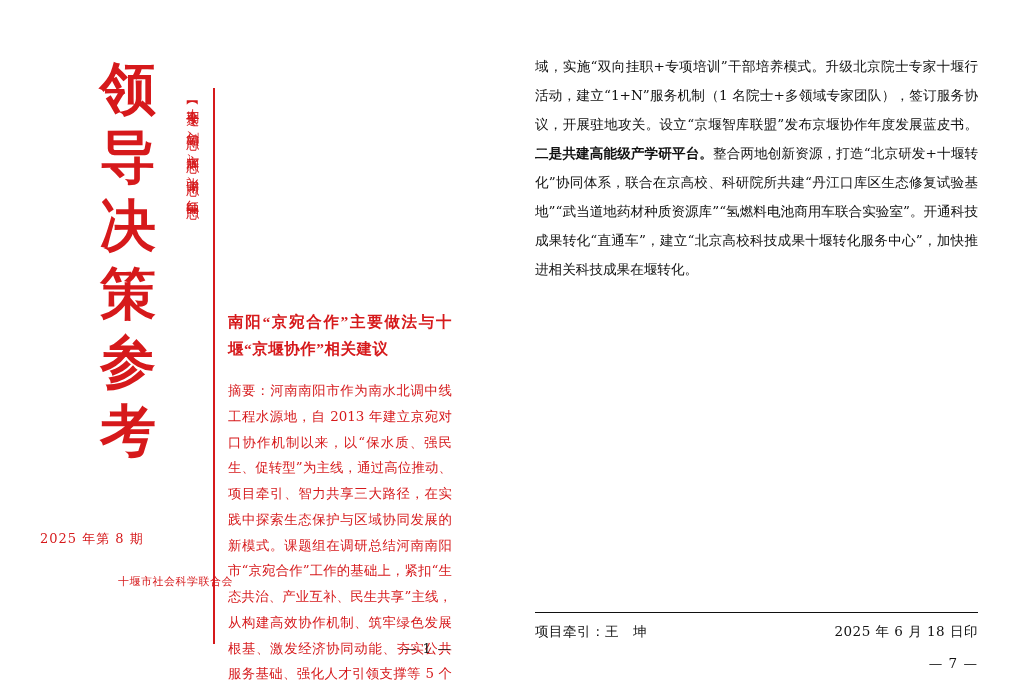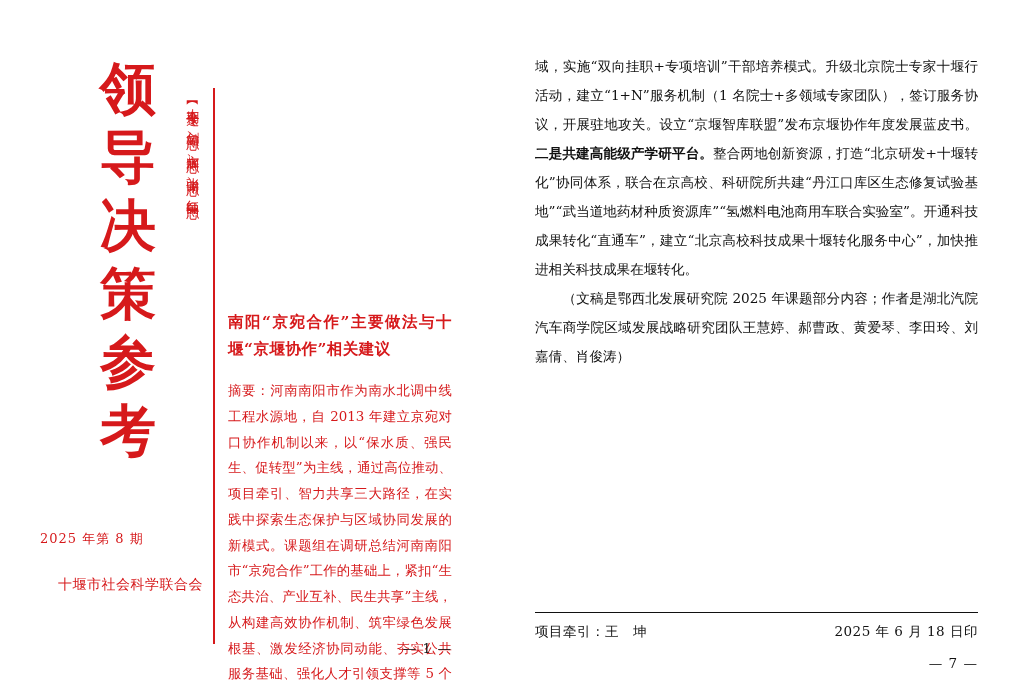--- a/index.html
+++ b/index.html
@@ -51,23 +51,23 @@
     text-align: left;
     color: #d6191b;
     font-size: 13px;
     letter-spacing: 1px;
   }
   .org-lines {
     position: absolute;
     left: 28px;
     top: 572px;
     width: 205px;
-    text-align: center;
-    color: #d6191b;
-    font-size: 14px;
+    text-align: right;
+    color: #d6191b;
+    font-size: 11px;
     line-height: 1.85;
     letter-spacing: 0.5px;
   }
 
   
   .special-note {
     position: absolute;
     left: 182px;
     top: 96px;
     height: 240px;
@@ -96,20 +96,21 @@
     top: 308px;
     width: 224px;
   }
   .article-title {
     color: #d6191b;
     font-weight: bold;
     font-size: 15.5px;
     line-height: 1.75;
     letter-spacing: 0.5px;
     text-align: justify;
+    font-family: Liberation Serif, serif;
   }
   .abstract {
     margin-top: 16px;
     color: #d6191b;
     font-size: 13.4px;
     line-height: 1.92;
     text-align: justify;
     text-justify: inter-ideograph;
   }
   .abstract .lead {
@@ -215,23 +216,20 @@
 
     <div class="left-folio">— 1 —</div>
   </div>
 
   <div class="right-page">
 
     <div class="body-col">
       <p>
         <span>域，实施“双向挂职+专项培训”干部培养模式。升级北京院士专家十堰行活动，建立“1+N”服务机制（1 名院士+多领域专家团队），签订服务协议，开展驻地攻关。设立“京堰智库联盟”发布京堰协作年度发展蓝皮书。</span><b>二是共建高能级产学研平台。</b><span>整合两地创新资源，打造“北京研发+十堰转化”协同体系，联合在京高校、科研院所共建“丹江口库区生态修复试验基地”“武当道地药材种质资源库”“氢燃料电池商用车联合实验室”。开通科技成果转化“直通车”，建立“北京高校科技成果十堰转化服务中心”，加快推进相关科技成果在堰转化。</span>
       </p>
-      <p class="note-par">
-        　　<span>（文稿是鄂西北发展研究院 2025 年课题部分内容；作者是湖北汽院汽车商学院区域发展战略研究团队王慧婷、郝曹政、黄爱琴、李田玲、刘嘉倩、肖俊涛）</span>
-      </p>
     </div>
 
     <div class="rule-h"></div>
 
     <div class="footer-row">
       <span>项目牵引：王　坤</span>
       <span>2025 年 6 月 18 日印</span>
     </div>
 
     <div class="right-folio">— 7 —</div>

